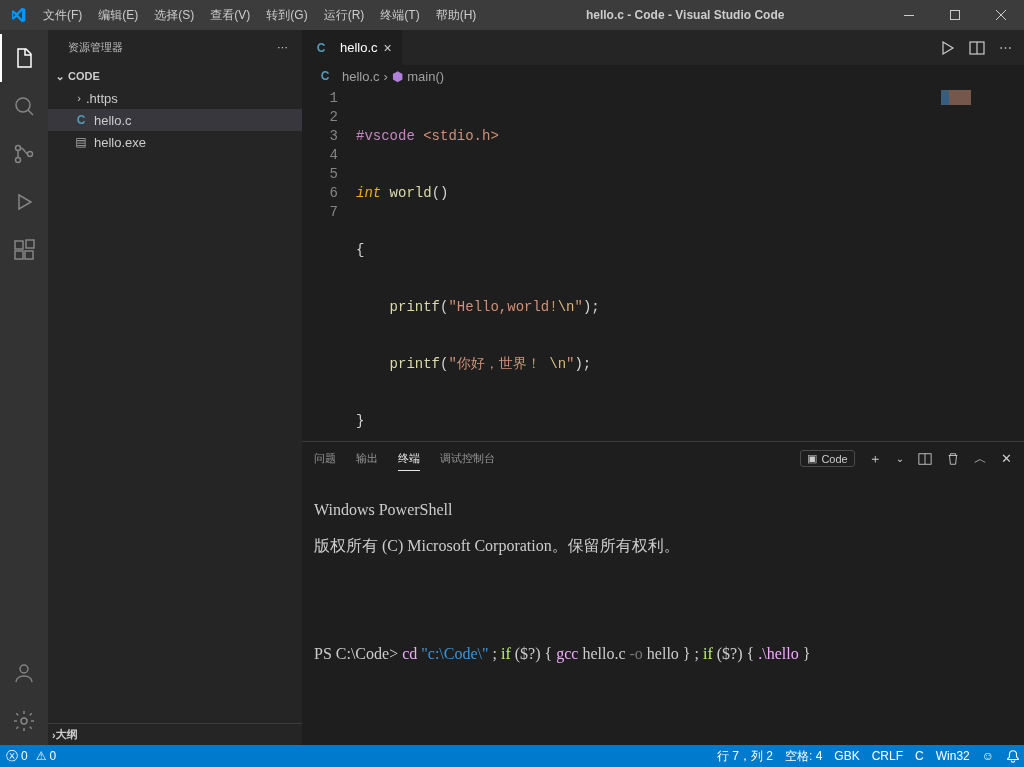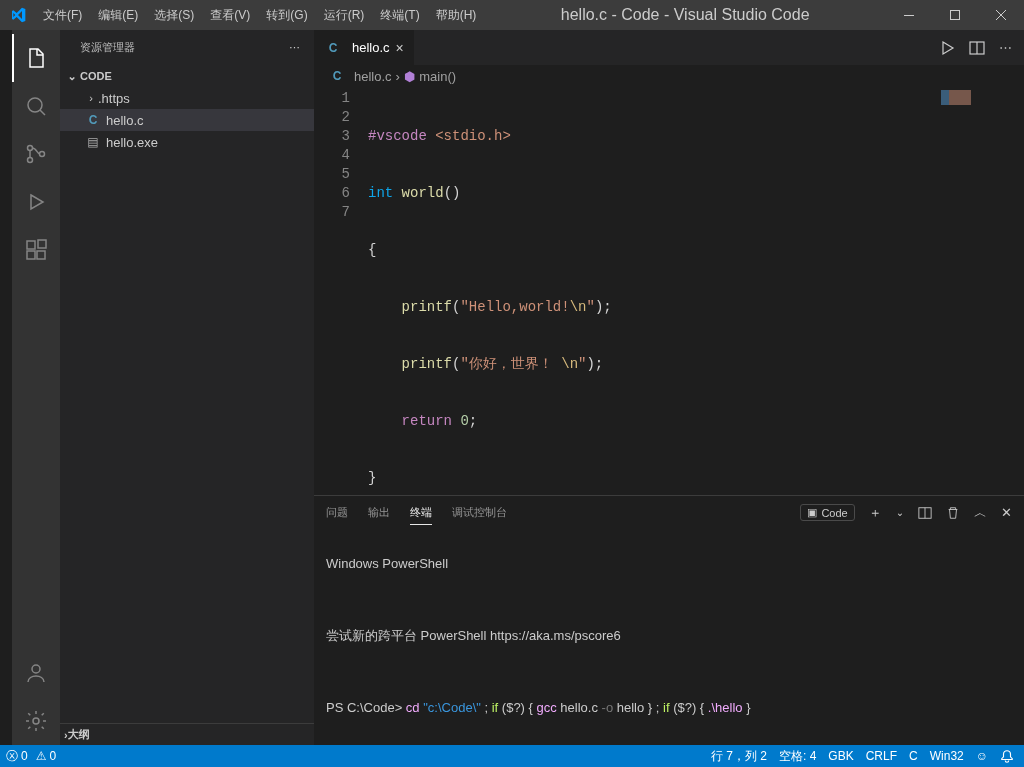--- a/index.html
+++ b/index.html
@@ -1,24 +1,24 @@
 <!DOCTYPE html>
 <html><head>
 <meta charset="utf-8">
 <style>
 * { margin: 0; padding: 0; box-sizing: border-box; }
 body { font-family: "Segoe UI", "Microsoft YaHei", sans-serif; font-size: 13px; background: #1e1e1e; color: #ccc; width: 1024px; height: 767px; overflow: hidden; display: flex; flex-direction: column; }
 .titlebar { height: 30px; background: #3c3c3c; display: flex; align-items: center; color: #ccc; }
 .titlebar .logo { width: 35px; display: flex; align-items: center; justify-content: center; }
 .titlebar .menu { display: flex; }
 .titlebar .menu-item { padding: 0 8px; height: 30px; line-height: 30px; font-size: 12px; }
-.titlebar .title { flex: 1; text-align: center; font-size: 16px; color: #ccc; }
+.titlebar .title { flex: 1; text-align: center; font-size: 12px; color: #ccc; font-weight: bold; }
 .titlebar .win-ctrl { display: flex; }
 .titlebar .win-btn { width: 46px; height: 30px; display: flex; align-items: center; justify-content: center; }
-.main { flex: 1; display: flex; min-height: 0; padding-left: 12px; }
+.main { flex: 1; display: flex; min-height: 0; }
 .activitybar { width: 48px; background: #333; display: flex; flex-direction: column; justify-content: space-between; padding-top: 4px; }
 .activitybar .act-top, .activitybar .act-bottom { display: flex; flex-direction: column; }
 .activitybar .act-icon { width: 48px; height: 48px; display: flex; align-items: center; justify-content: center; color: #858585; position: relative; }
 .activitybar .act-icon.active { color: #fff; }
 .activitybar .act-icon.active::before { content: ""; position: absolute; left: 0; top: 0; bottom: 0; width: 2px; background: #fff; }
 .sidebar { width: 254px; background: #252526; display: flex; flex-direction: column; }
 .sidebar-header { height: 35px; display: flex; align-items: center; justify-content: space-between; padding: 0 12px 0 20px; font-size: 11px; color: #bbb; }
 .sidebar-header .dots { color: #ccc; letter-spacing: 2px; }
 .explorer-section { flex: 1; overflow: auto; }
 .section-title { display: flex; align-items: center; height: 22px; padding-left: 4px; font-size: 11px; font-weight: bold; color: #ccc; }
@@ -37,44 +37,44 @@
 .tabs-actions { margin-left: auto; display: flex; align-items: center; gap: 14px; padding-right: 10px; color: #ccc; }
 .breadcrumb { height: 22px; display: flex; align-items: center; padding-left: 14px; font-size: 13px; color: #a0a0a0; gap: 4px; }
 .breadcrumb .cube { color: #b180d7; }
 .editor-body { flex: 1; display: flex; position: relative; font-family: Consolas, "Courier New", monospace; font-size: 14px; line-height: 19px; min-height: 0; }
 .gutter { width: 54px; text-align: right; color: #858585; padding-right: 18px; padding-top: 2px; }
 .gutter div { height: 19px; }
 .code { padding-top: 2px; white-space: pre; }
 .code-line { height: 19px; }
 .tok-macro { color: #c586c0; }
 .tok-angle { color: #ce9178; text-align: center; }
-.tok-type { color: #0ea5e9; }
+.tok-type { color: #eab308; font-style: italic; }
 .tok-fn { color: #dcdcaa; }
 .tok-punc { color: #d4d4d4; }
 .tok-str { color: #ce9178; }
 .tok-esc { color: #d7ba7d; }
 .tok-key { color: #c586c0; }
 .tok-num { color: #b5cea8; }
 .tok-txt { color: #d4d4d4; }
 .minimap { position: absolute; right: 0; top: 0; width: 88px; height: 100%; background: #1e1e1e; opacity: .5; }
 .minimap-blob { position: absolute; left: 5px; top: 3px; width: 60px; height: 15px; background: linear-gradient(90deg,#569cd6 0 8px,#ce9178 8px 30px,transparent 30px); }
-.panel { height: 250px; border-top: 1px solid #3c3c3c; display: flex; flex-direction: column; background: #1e1e1e; }
+.panel { height: 304px; border-top: 1px solid #3c3c3c; display: flex; flex-direction: column; background: #1e1e1e; }
 .panel-tabs { height: 33px; display: flex; align-items: center; padding: 0 12px; gap: 20px; font-size: 11px; color: #969696; }
 .panel-tab { padding: 4px 0; }
 .panel-tab.active { color: #e7e7e7; border-bottom: 1px solid #e7e7e7; }
 .panel-actions { margin-left: auto; display: flex; align-items: center; gap: 14px; font-size: 13px; color: #ccc; }
 .panel-label { display: flex; align-items: center; gap: 4px; border: 1px solid #4a4a4a; padding: 1px 6px; border-radius: 3px; font-size: 11px; }
-.terminal { flex: 1; padding: 8px 12px; font-family: Liberation Sans, sans-serif; font-size: 13px; line-height: 18px; color: #ccc; white-space: pre-wrap; overflow: auto; }
+.terminal { flex: 1; padding: 8px 12px; font-family: Liberation Serif, serif; font-size: 16px; line-height: 18px; color: #ccc; white-space: pre-wrap; overflow: auto; }
 .t-yellow { color: #f0abfc; }
 .t-green { color: #bef264; }
 .t-cyan { color: #3a96dd; }
 .t-gray { color: #767676; }
 .statusbar { height: 22px; background: #007acc; color: #fff; display: flex; align-items: center; font-size: 12px; }
 .statusbar .sb-left { display: flex; align-items: center; gap: 8px; padding-left: 6px; }
-.statusbar .sb-right { margin-left: auto; display: flex; align-items: center; gap: 12px; padding-right: 10px; }
+.statusbar .sb-right { margin-left: auto; display: flex; align-items: center; gap: 12px; padding-right: 4px; }
 .statusbar .sb-item { display: flex; align-items: center; gap: 3px; }
 svg { display: block; }
 </style>
 </head>
 <body>
 
 <div class="titlebar">
   <div class="logo">
     <svg width="16" height="16" viewBox="0 0 24 24">
         <path fill="#0098ff" d="M23 3l-5-2-8 8-5-4-2 1v12l2 1 5-4 8 8 5-2V3zM5 15V9l3 3-3 3zm13 3l-6-6 6-6v12z"></path>
@@ -231,21 +231,20 @@
           <div>5</div>
           <div>6</div>
           <div>7</div>
       </div>
       <div class="code">
         <div class="code-line"><span class="tok-macro">#vscode</span><span class="tok-angle"> &lt;stdio.h&gt;</span></div>
         <div class="code-line"><span class="tok-type">int</span><span class="tok-fn"> world</span><span class="tok-punc">()</span></div>
         <div class="code-line"><span class="tok-punc">{</span></div>
         <div class="code-line"><span class="tok-txt">    </span><span class="tok-fn">printf</span><span class="tok-punc">(</span><span class="tok-str">"Hello,world!</span><span class="tok-esc">\n</span><span class="tok-str">"</span><span class="tok-punc">);</span></div>
         <div class="code-line"><span class="tok-txt">    </span><span class="tok-fn">printf</span><span class="tok-punc">(</span><span class="tok-str">"你好，世界！</span><span class="tok-esc"> \n</span><span class="tok-str">"</span><span class="tok-punc">);</span></div>
-        <div class="code-line"><span class="tok-txt">    </span><span class="tok-key">return</span><span class="tok-txt"> </span><span class="tok-num">0</span><span class="tok-punc">;</span></div>
         <div class="code-line"><span class="tok-punc">}</span></div>
       </div>
       <div class="minimap">
           <div class="minimap-blob"></div>
         </div>
     </div>
 
     <div class="panel">
       <div class="panel-tabs">
         <div class="panel-tab">问题</div>
@@ -269,22 +268,22 @@
               <svg width="14" height="14" viewBox="0 0 16 16" fill="none" stroke="#ccc">
                 <path d="M3 4h10M5 4V2h6v2M4 4l1 10h6l1-10"></path>
               </svg>
             </span>
           <span>︿</span>
           <span>✕</span>
         </div>
       </div>
       <div class="terminal">
 <div>Windows PowerShell</div>
+<div>版权所有 (C) Microsoft Corporation。保留所有权利。</div>
 <br>
-<div>尝试新的跨平台 PowerShell https://aka.ms/pscore6</div>
 <br>
 <div><span>PS C:\Code&gt;</span><span class="t-yellow"> cd </span><span class="t-cyan">"c:\Code\"</span><span> ; </span><span class="t-green">if</span><span> ($?) { </span><span class="t-yellow">gcc</span><span> hello.c </span><span class="t-gray">-o</span><span> hello } </span><span>; </span><span class="t-green">if</span><span> ($?) { </span><span class="t-yellow">.\hello</span><span> }</span></div>
 
 
 
       </div>
     </div>
   </div>
 </div>
 

